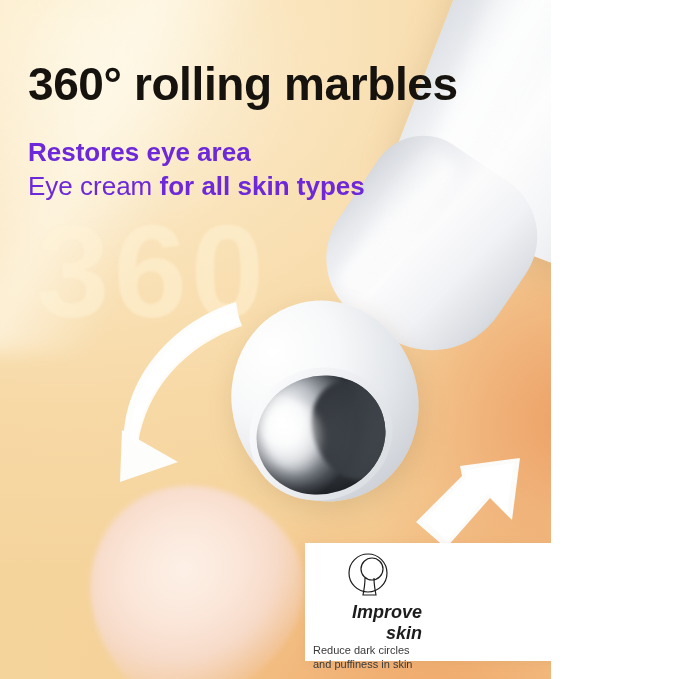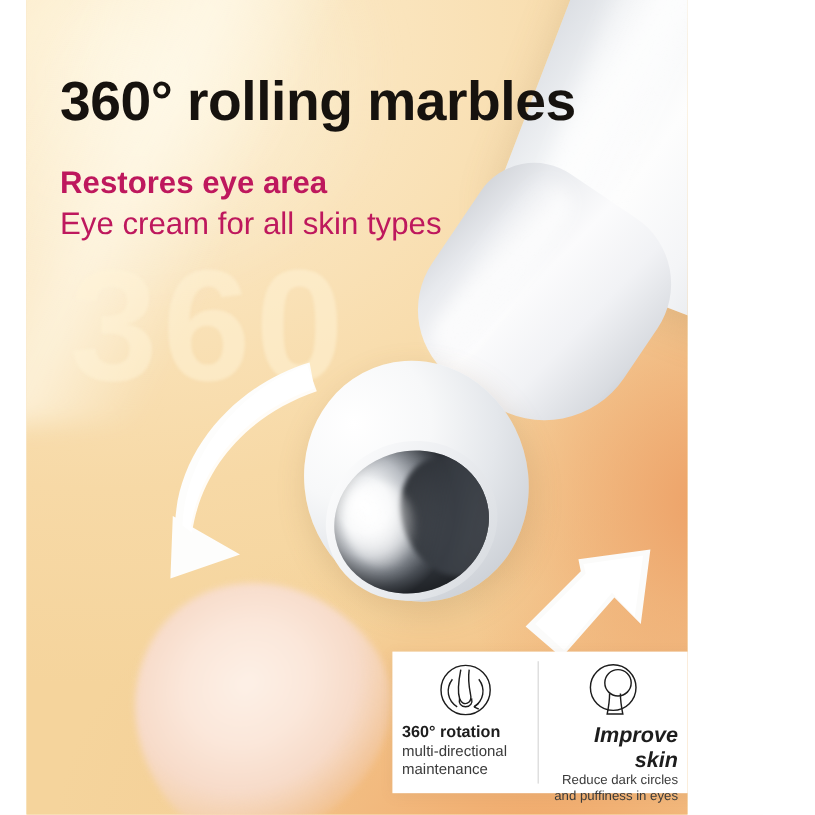--- a/index.html
+++ b/index.html
@@ -7,21 +7,20 @@
     padding: 0;
     background: #ffffff;
   }
   #poster {
     position: relative;
     width: 551px;
     height: 679px;
     overflow: hidden;
     font-family: "Liberation Sans", sans-serif;
     background: #f6d9a8;
-    margin-left: 22px;
   }
 
   
   .bg-base {
     position: absolute;
     inset: 0;
     background:
       radial-gradient(ellipse 120% 80% at 12% 4%, #fdeecd 0%, #fae4bc 38%, #f7d9a6 70%, #f5d49c 100%);
   }
   .bg-warm-bottom {
@@ -202,30 +201,30 @@
     font-size: 46px;
     font-weight: 700;
     color: #16120e;
     letter-spacing: -0.4px;
     white-space: nowrap;
   }
   .sublines {
     position: absolute;
     left: 28px;
     top: 136px;
-    color: #be185d;
+    color: #6d28d9;
     line-height: 1.30;
   }
   .subline {
     font-size: 26px;
     font-weight: 700;
     white-space: nowrap;
   }
   .subline.mixed .reg { font-weight: 400; text-align: right; }
-  .subline.mixed .bold { font-weight: 400; }
+  .subline.mixed .bold { font-weight: 700; }
 
   
   .feature-panel {
     position: absolute;
     left: 305px;
     top: 543px;
     width: 374px;
     height: 118px;
     background: #ffffff;
     display: flex;
@@ -262,21 +261,21 @@
   }
   .feat-desc {
     font-size: 12.5px;
     font-weight: 400;
     color: #3a3a3a;
     line-height: 1.22;
   }
   .f1 .feat-title, .f1 .feat-desc,
   .f2 .feat-title, .f2 .feat-desc { text-align: left; }
   .f3 .feat-title { text-align: right; font-size: 18px; font-style: italic; }
-  .f3 .feat-desc  { text-align: right; font-size: 11px; }
+  .f3 .feat-desc  { text-align: left; font-size: 11px; }
 </style>
 </head>
 <body>
 
 <div id="poster">
 
   <div class="bg-base"></div>
   <div class="bg-warm-bottom"></div>
   <div class="bg-warm-right"></div>
   <div class="bg-softlight-tl"></div>
@@ -310,49 +309,32 @@
 
   <div class="headline">360° rolling marbles</div>
 
   <div class="sublines">
     <div class="subline">Restores eye area</div>
     <div class="subline mixed"><span class="reg">Eye cream </span><span class="bold">for all skin types</span></div>
   </div>
 
   <div class="feature-panel">
 
-    <div class="feature f1">
-      <div class="feat-icon">
-        <svg width="46" height="46" viewBox="0 0 46 46">
-          <circle cx="23" cy="23" r="20.5" fill="none" stroke="#1d1d1d" stroke-width="1.2"></circle>
-          <path d="M19 6 C17 16 16 24 18 30 C19.5 34 22 35 24.5 34 C27 33 28 30 27 26 C26 21 25 13 26 6" fill="none" stroke="#1d1d1d" stroke-width="1.2"></path>
-          <path d="M18 30 C17 34 19 37 23 37 C27 37 29 34 28 30" fill="none" stroke="#1d1d1d" stroke-width="1.2"></path>
-          <path d="M12 14 C6 22 8 32 16 37" fill="none" stroke="#1d1d1d" stroke-width="1.2"></path>
-          <path d="M34 14 C40 22 38 32 30 37" fill="none" stroke="#1d1d1d" stroke-width="1.2"></path>
-          <path d="M30 37 L34 34 M30 37 L34 39" fill="none" stroke="#1d1d1d" stroke-width="1.2"></path>
-        </svg>
-      </div>
-      <div class="feat-title">360° rotation</div>
-      <div class="feat-desc">
-        <div>multi-directional</div>
-        <div>maintenance</div>
-      </div>
-    </div>
 
 
     <div class="feature f3">
       <div class="feat-icon">
         <svg width="46" height="46" viewBox="0 0 46 46">
           <circle cx="23" cy="21" r="19" fill="none" stroke="#1d1d1d" stroke-width="1.2"></circle>
           <circle cx="27" cy="17" r="11" fill="none" stroke="#1d1d1d" stroke-width="1.2"></circle>
           <path d="M20 26 C20 32 19 38 18 43 L31 43 C30 38 29 32 29 26" fill="none" stroke="#1d1d1d" stroke-width="1.2"></path>
         </svg>
       </div>
       <div class="feat-title">Improve skin</div>
       <div class="feat-desc">
         <div>Reduce dark circles</div>
-        <div>and puffiness in eyes</div>
+        <div>and puffiness in skin</div>
       </div>
     </div>
 
   </div>
 
 </div>
 
 </body></html>

